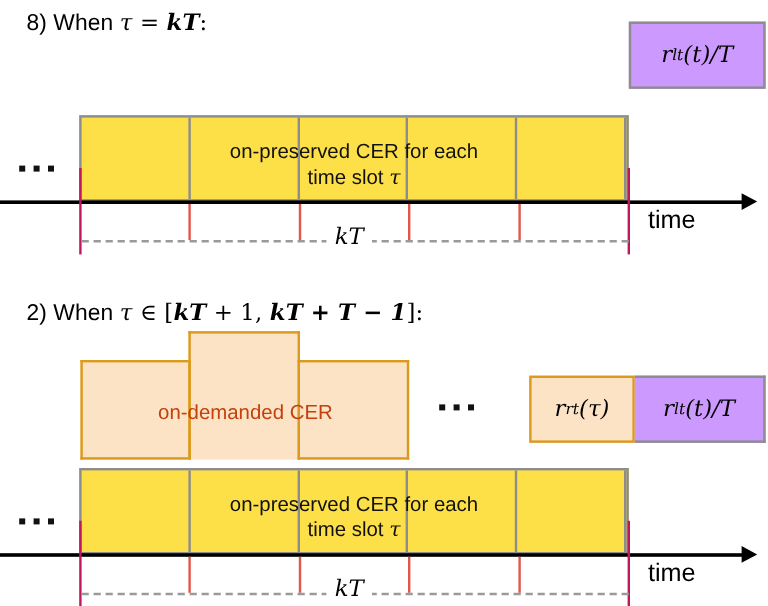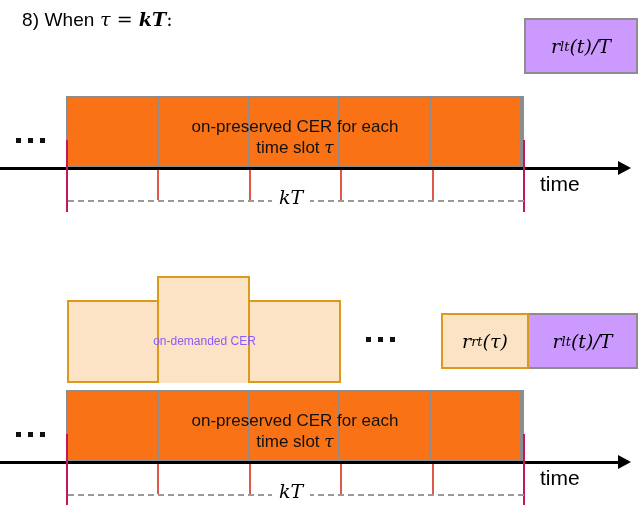--- a/index.html
+++ b/index.html
@@ -22,21 +22,21 @@
     letter-spacing:.1px;
   }
   .mathi{font-family:"DejaVu Serif", serif;font-style:italic;}
   .mathb{font-family:"DejaVu Serif", serif;font-style:italic;font-weight:bold;}
   .mathr{font-family:"DejaVu Serif", serif;font-style:normal;}
   .sub{font-size:.68em;vertical-align:-.22em;font-style:italic;}
 
   
   .slotbar{
     position:absolute;
-    background:#f97316;
+    background:#fde047;
     border:2px solid #8d8d8d;
     box-sizing:border-box;
     display:flex;
   }
   .slotbar .slot{
     flex:1 1 0;
     border-right:2px solid #8d8d8d;
     box-sizing:border-box;
   }
   .slotbar .slot:last-child{border-right:none;}
@@ -125,22 +125,22 @@
   .ondemand .seg.mid{border-bottom:none;}
   .ondemand .seg.side-l{border-right:none;}
   .ondemand .seg.side-r{border-left:none;}
   .ondemand .joint{
     position:absolute;
     background:#db9a1b;
     width:2px;
   }
   .ondemand-label{
     position:absolute;
-    font-size:12px;
-    color:#8b5cf6;
+    font-size:17px;
+    color:#c2410c;
     white-space:nowrap;
   }
 </style>
 </head>
 <body>
 
 <div class="panel" id="panel-1">
 
   <div class="title" style="left:22px;top:8px;">
     <span>8) When </span><span class="mathi">τ</span><span class="mathr"> = </span><span class="mathb">kT</span><span class="mathr">:</span>
@@ -182,20 +182,23 @@
   <div class="tick minor" style="left:340px;top:170px;height:30px;"></div>
   <div class="tick minor" style="left:432px;top:170px;height:30px;"></div>
   <div class="tick major" style="left:523px;top:140px;height:72px;"></div>
 
   <div class="dashline" style="left:68px;top:200px;width:456px;"></div>
   <div class="kt-label mathi" style="left:272px;top:186px;">kT</div>
 </div>
 
 <div class="panel" id="panel-2">
 
+  <div class="title" style="left:22px;top:12px;">
+    <span>2) When </span><span class="mathi">τ</span><span class="mathr"> ∈ [</span><span class="mathb">kT</span><span class="mathr"> + 1, </span><span class="mathb">kT</span><span class="mathb"> + T </span><span class="mathb">− 1</span><span class="mathr">]:</span>
+  </div>
 
   <div class="ondemand" style="left:0;top:0;">
     <div class="seg side-l" style="left:67px;top:62px;width:92px;height:83px;"></div>
     <div class="seg mid" style="left:157px;top:38px;width:93px;height:107px;"></div>
     <div class="seg side-r" style="left:248px;top:62px;width:93px;height:83px;"></div>
     <div class="joint" style="left:157px;top:62px;height:83px;"></div>
     <div class="joint" style="left:248px;top:62px;height:83px;"></div>
     <div class="ondemand-label" style="left:72px;top:96px;width:265px;text-align:center;">on-demanded CER</div>
   </div>
 

